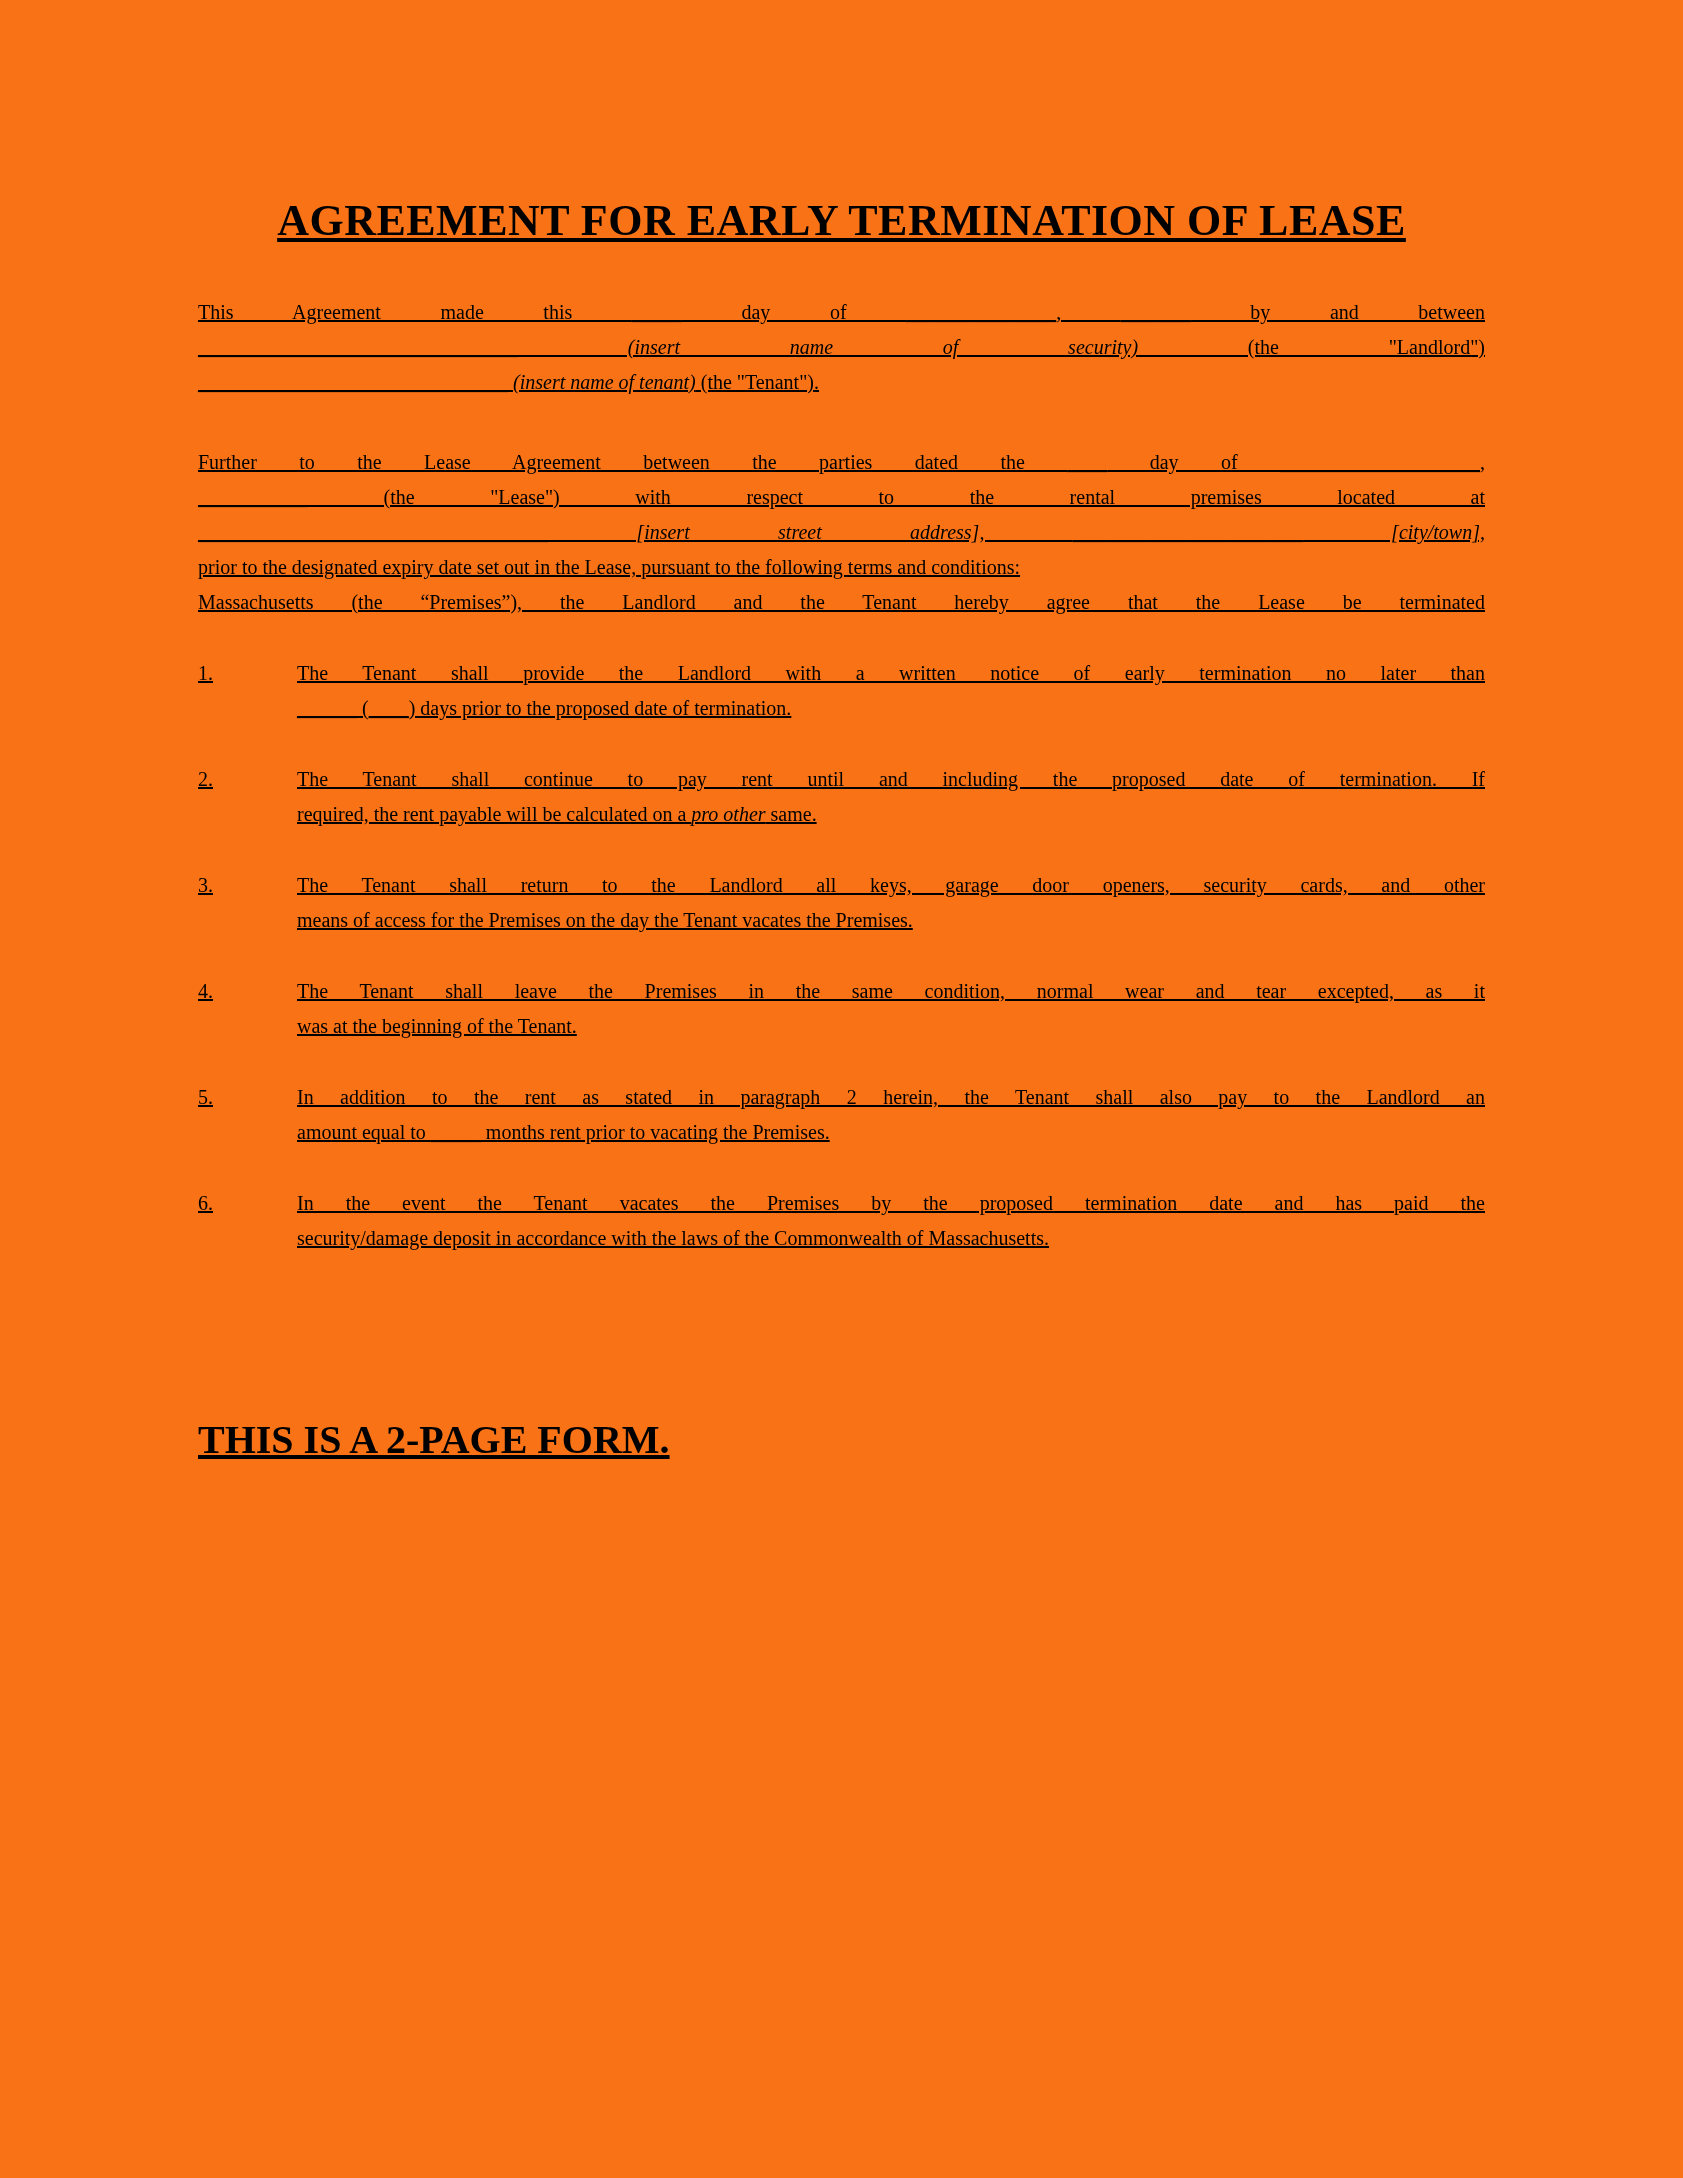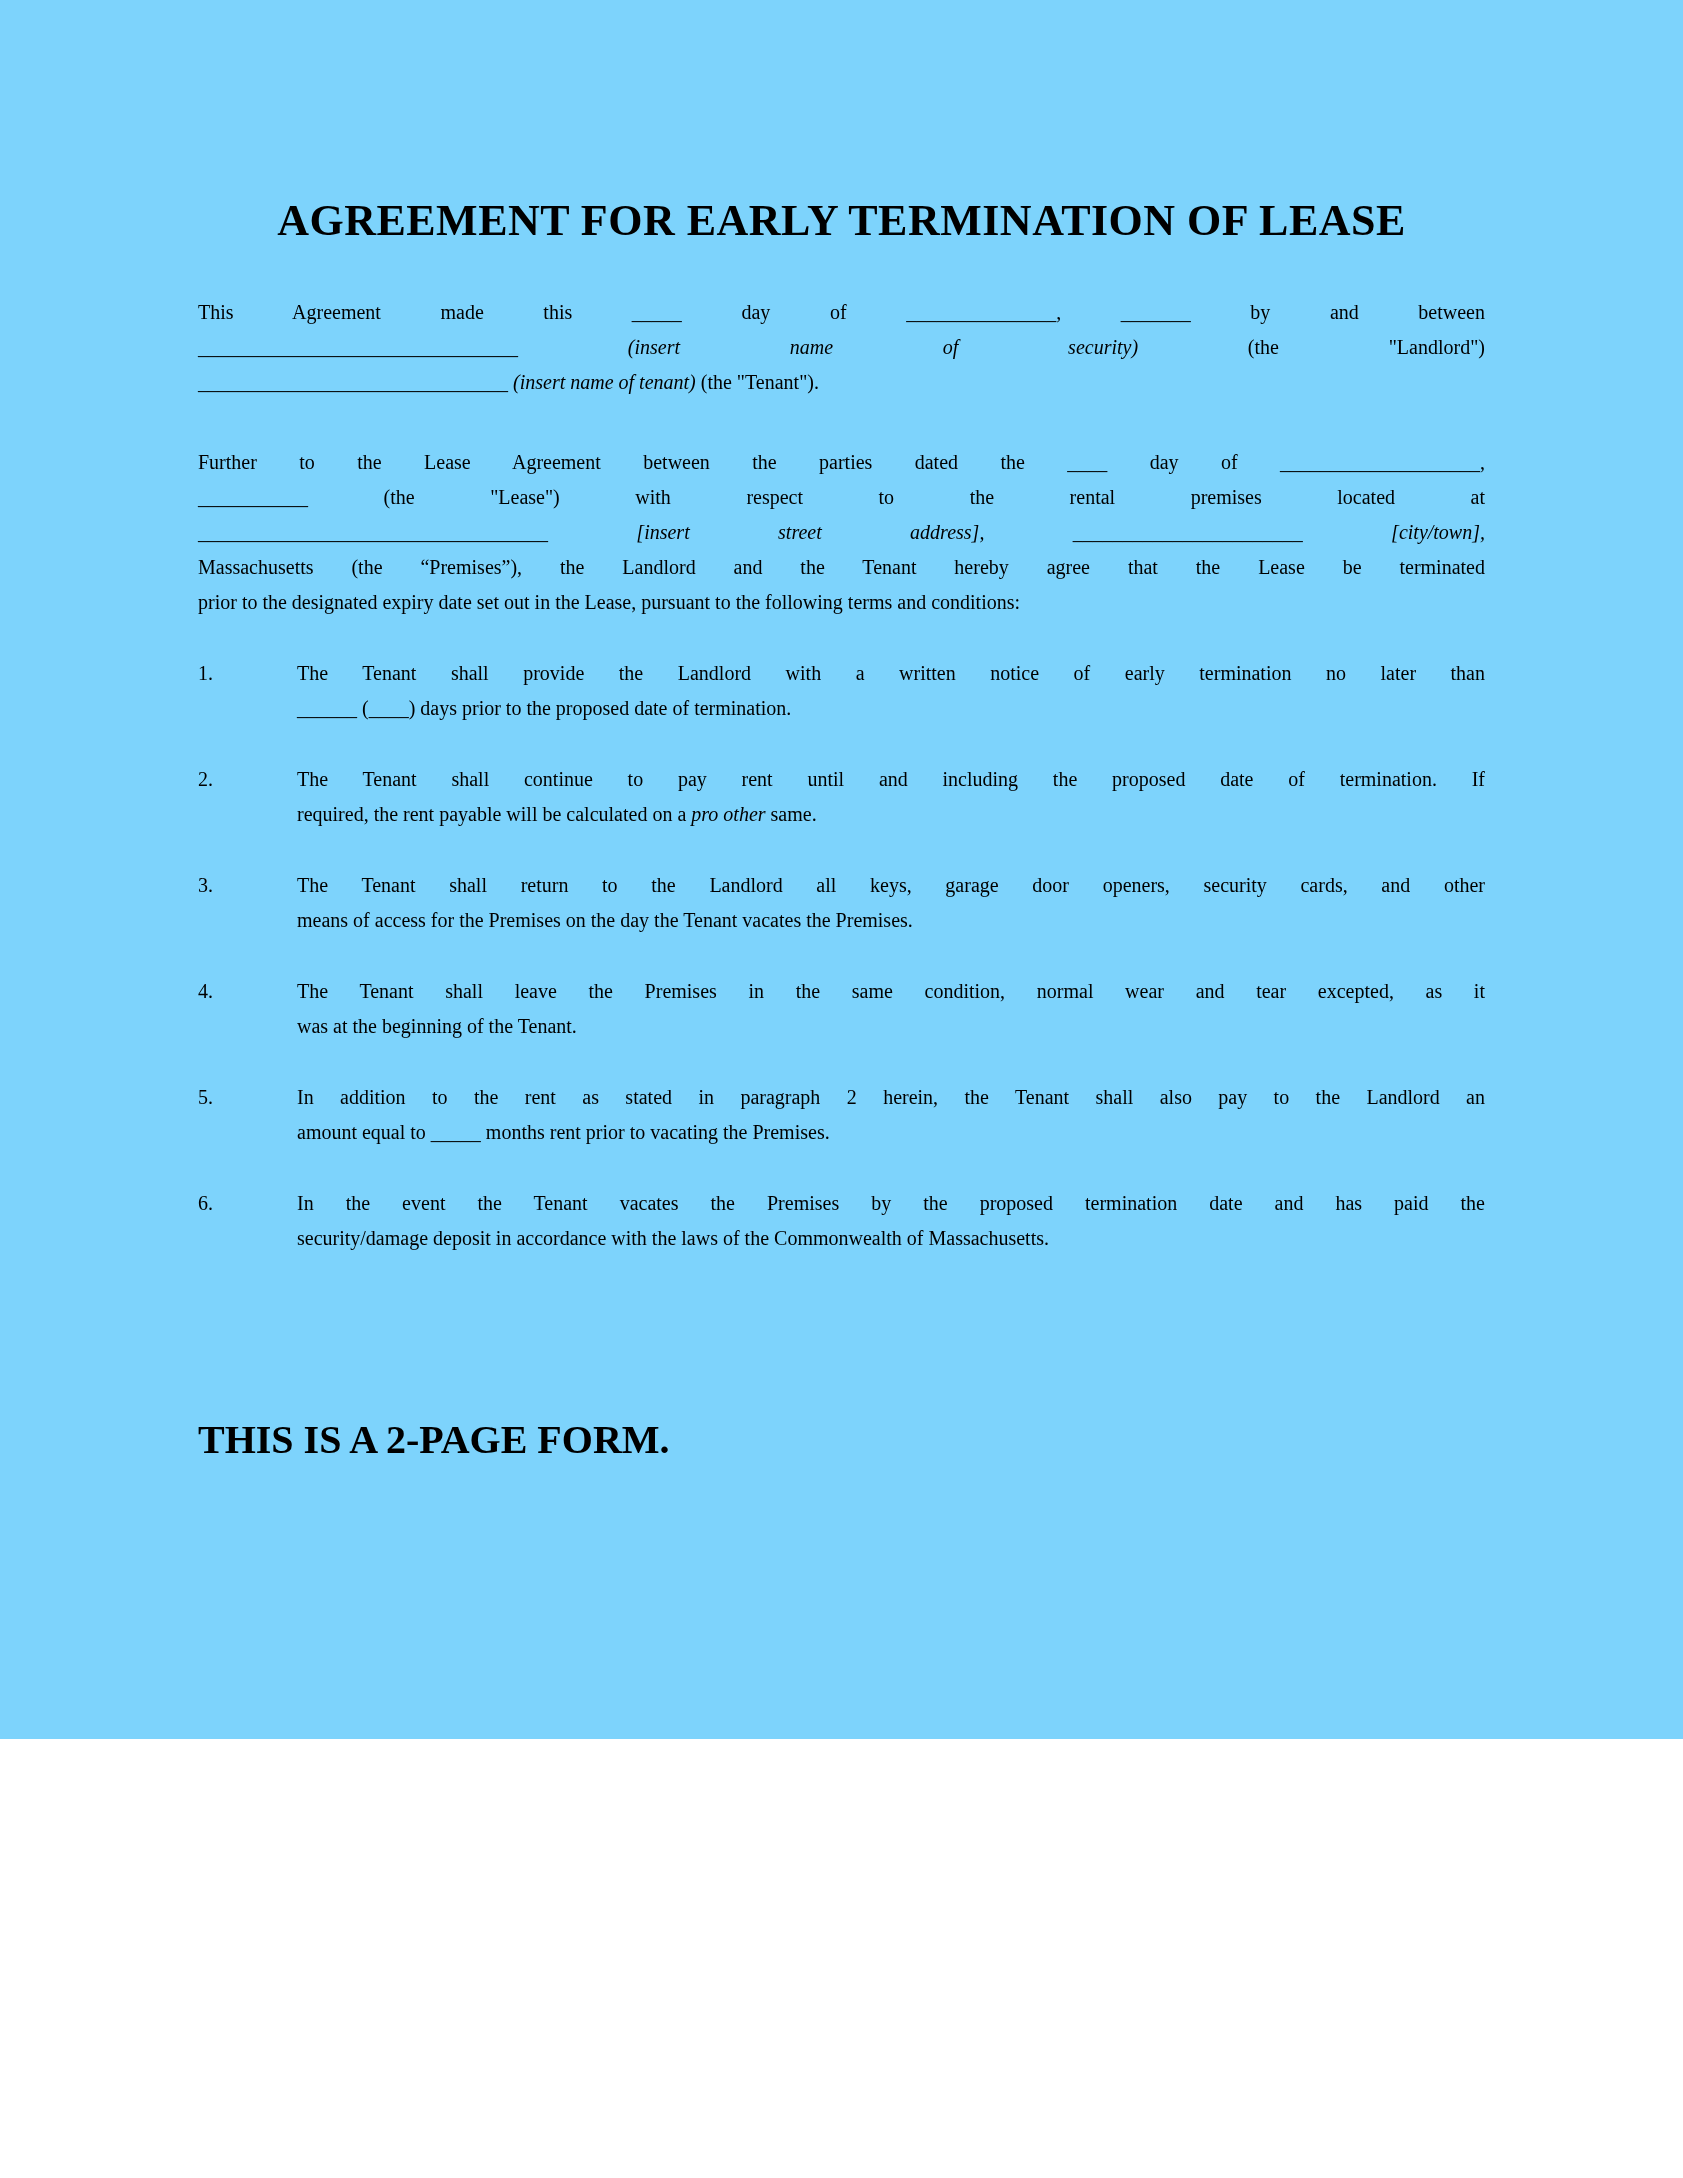--- a/index.html
+++ b/index.html
@@ -1,23 +1,24 @@
 <!DOCTYPE html>
 <html><head>
 <meta charset="utf-8">
 <style>
   html, body { margin: 0; padding: 0; background: #ffffff; }
   .page {
     position: relative;
     width: 1683px;
-    height: 1739px;
-    background: #7dd3fc;
+    height: 2178px;
+    background: #f97316;
     color: #000000;
     font-family: "Liberation Serif", "DejaVu Serif", serif;
     overflow: hidden;
+    text-decoration: underline;
   }
   .content { padding: 0 198px; }
   .doc-title {
     margin: 0;
     padding-top: 196px;
     font-size: 44px;
     line-height: 50px;
     font-weight: 700;
     text-align: center;
     letter-spacing: 0.5px;
@@ -51,22 +52,22 @@
     <div class="doc-body">
         <div class="para">
           <div class="line"><span>This Agreement made this </span><span class="blank">_____</span><span> day of </span><span class="blank">_______________</span><span>, </span><span class="blank">_______</span><span> by and between</span></div>
           <div class="line"><span class="blank">________________________________</span><em> (insert name of security)</em><span> (the "Landlord")</span></div>
           <div class="line left"><span class="blank">_______________________________</span><em> (insert name of tenant)</em><span> (the "Tenant").</span></div>
         </div>
         <div class="para">
           <div class="line"><span>Further to the Lease Agreement between the parties dated the </span><span class="blank">____</span><span> day of </span><span class="blank">____________________</span><span>,</span></div>
           <div class="line"><span class="blank">___________</span><span> (the "Lease") with respect to the rental premises located at</span></div>
           <div class="line"><span class="blank">___________________________________</span><em> [insert street address], </em><span class="blank">_______________________</span><em> [city/town],</em></div>
+          <div class="line left"><span>prior to the designated expiry date set out in the Lease, pursuant to the following terms and conditions:</span></div>
           <div class="line"><span>Massachusetts (the “Premises”), the Landlord and the Tenant hereby agree that the Lease be terminated</span></div>
-          <div class="line left"><span>prior to the designated expiry date set out in the Lease, pursuant to the following terms and conditions:</span></div>
         </div>
         <div class="para item">
           <div class="num">1.</div>
           <div class="body">
             <div class="line"><span>The Tenant shall provide the Landlord with a written notice of early termination no later than</span></div>
             <div class="line left"><span class="blank">______</span><span> (</span><span class="blank">____</span><span>) days prior to the proposed date of termination.</span></div>
           </div>
         </div>
         <div class="para item">
           <div class="num">2.</div>

